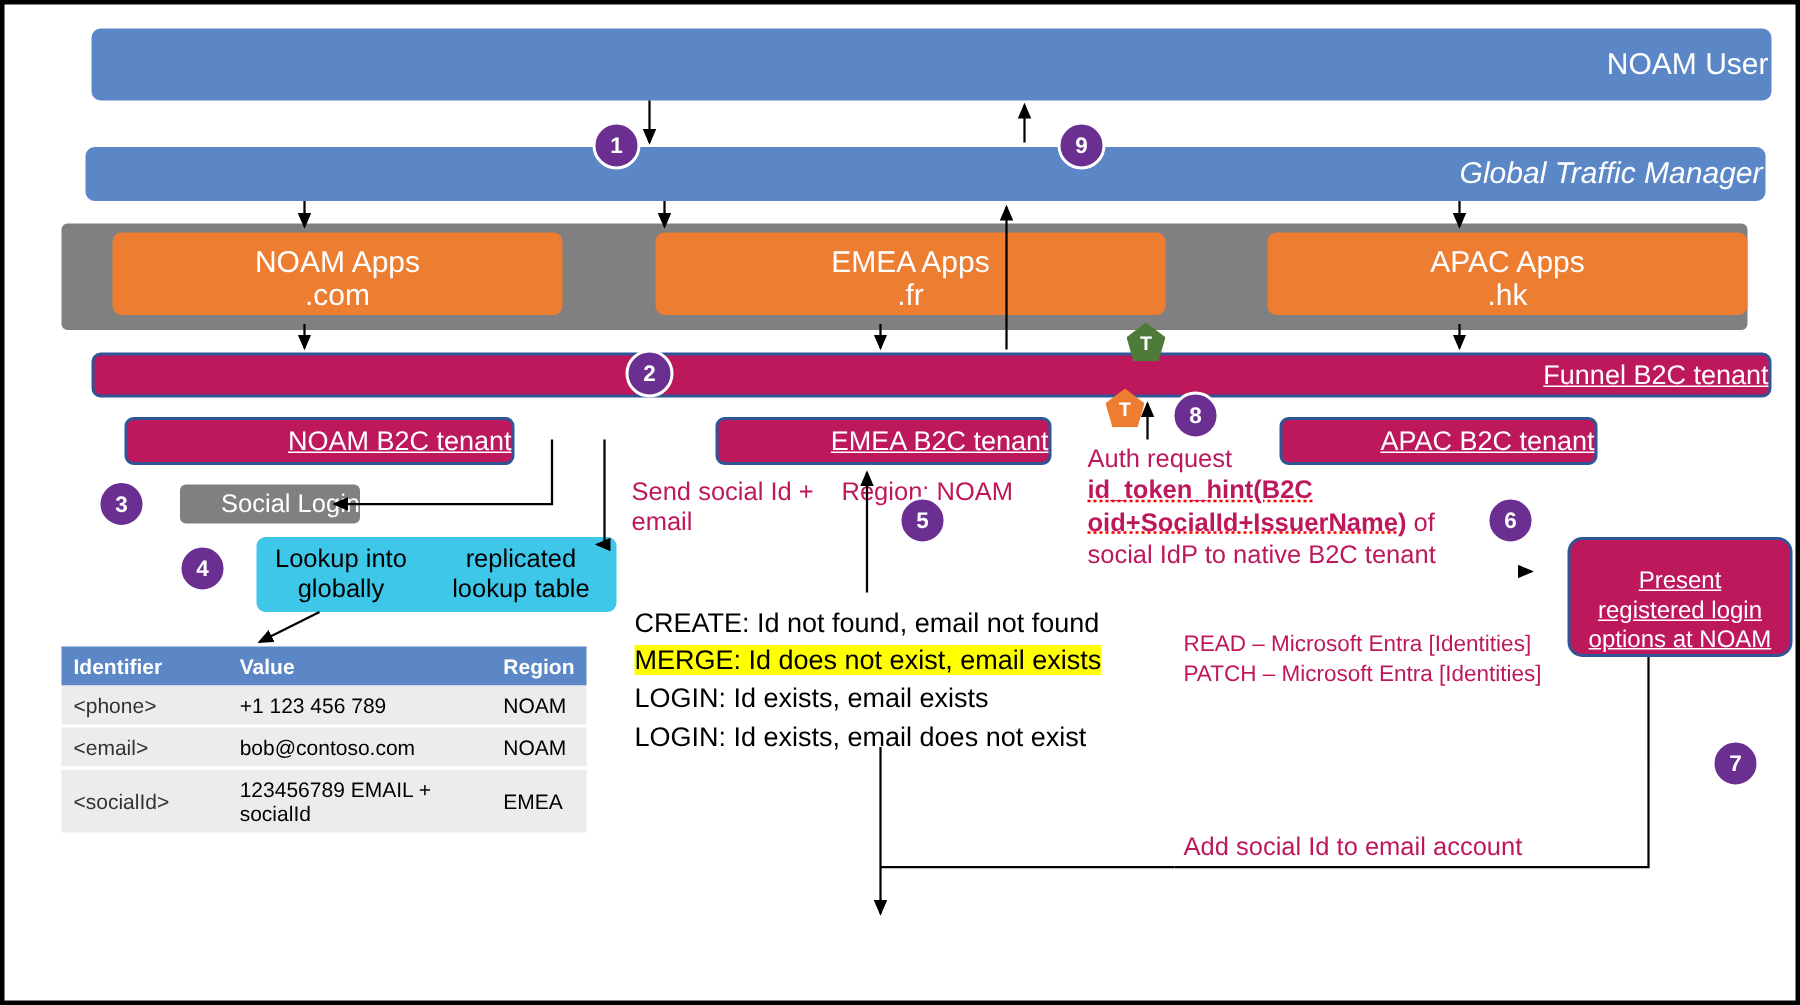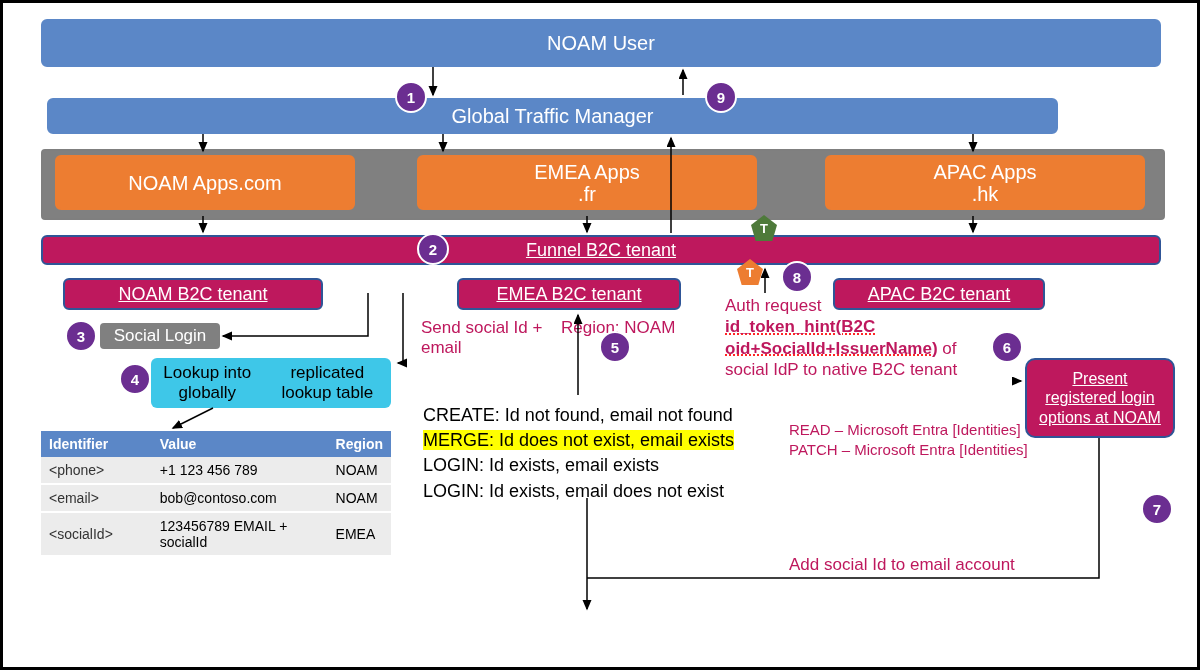--- a/index.html
+++ b/index.html
@@ -1,17 +1,17 @@
 <!DOCTYPE html>
 <html><head>
 <meta charset="utf-8">
 <style>
   html,body{margin:0;padding:0;font-family:"Segoe UI",Arial,sans-serif;}
   .page{width:1200px;height:670px;border:3px solid #000;box-sizing:border-box;position:relative;background:#fff;overflow:hidden;}
-  .box{position:absolute;box-sizing:border-box;display:flex;align-items:center;justify-content:center;text-align:center;color:#fff;font-size:20px;border-radius:6px;}
+  .box{position:absolute;box-sizing:border-box;display:flex;align-items:center;justify-content:flex-end;text-align:center;color:#fff;font-size:20px;border-radius:6px;margin-left:20px;}
   .blue{background:#5B87C7;border:2px solid #5B87C7;}
   .darkblue{background:#be185d;border:2px solid #2F5597;text-decoration:underline;}
   .orange{background:#ED7D31;border:2px solid #ED7D31;}
   .gray{background:#808080;color:#ffffff;font-size:17px;border-radius:4px;}
   .cyan{background:#3EC7E8;color:#000;}
   .badge{position:absolute;width:28px;height:28px;border-radius:50%;background:#6B2E91;border:2px solid #fff;color:#fff;font-size:15px;font-weight:600;display:flex;align-items:center;justify-content:center;z-index:10;}
   .pentagon{position:absolute;width:26px;height:26px;display:flex;align-items:center;justify-content:center;color:#fff;font-size:13px;font-weight:600;z-index:9;}
   .pentagon.green{background:#4E7A3A;clip-path:polygon(50% 0,100% 38%,82% 100%,18% 100%,0 38%);}
   .pentagon.orangep{background:#ED7D31;clip-path:polygon(50% 0,100% 38%,82% 100%,18% 100%,0 38%);}
   .apps-container{position:absolute;background:#808080;border:2px solid #7F7F7F;}
@@ -27,26 +27,26 @@
 </style>
 </head>
 <body>
 
 <div class="page">
 
   <div class="box blue" style="left:38px;top:16px;width:1120px;height:48px;">
       <span>NOAM User</span>
     </div>
 
-  <div class="box blue" style="left:44px;top:95px;width:1011px;height:36px;">
+  <div class="box blue" style="left:34px;top:95px;width:1120px;height:36px;font-style:italic;">
       <span>Global Traffic Manager</span>
     </div>
 
   <div class="apps-container" style="left:38px;top:146px;width:1120px;height:67px;border-radius:4px;"></div>
-  <div class="box orange" style="left:52px;top:152px;width:300px;height:55px;flex-direction:row;line-height:1.1;">
+  <div class="box orange" style="left:52px;top:152px;width:300px;height:55px;flex-direction:column;line-height:1.1;">
     <span>NOAM Apps</span>
     <span>.com</span>
   </div>
   <div class="box orange" style="left:414px;top:152px;width:340px;height:55px;flex-direction:column;line-height:1.1;">
     <span>EMEA Apps</span>
     <span>.fr</span>
   </div>
   <div class="box orange" style="left:822px;top:152px;width:320px;height:55px;flex-direction:column;line-height:1.1;">
     <span>APAC Apps</span>
     <span>.hk</span>

